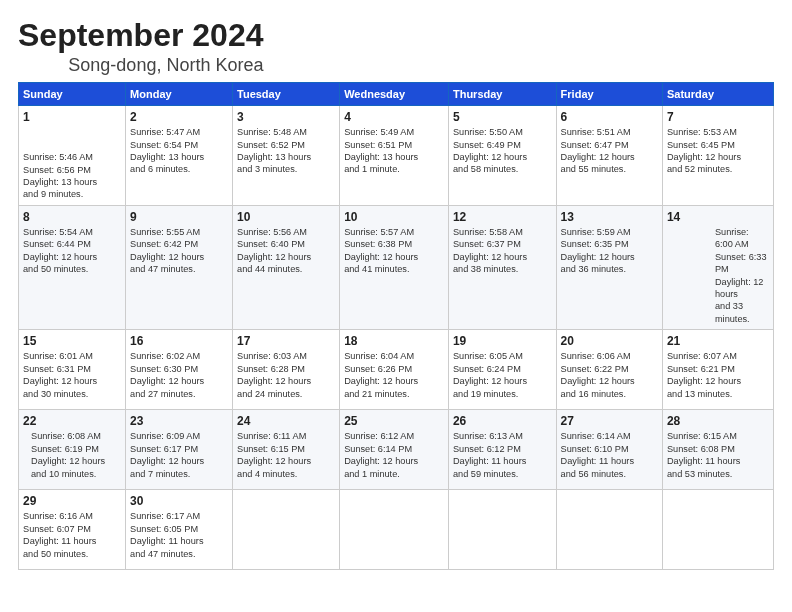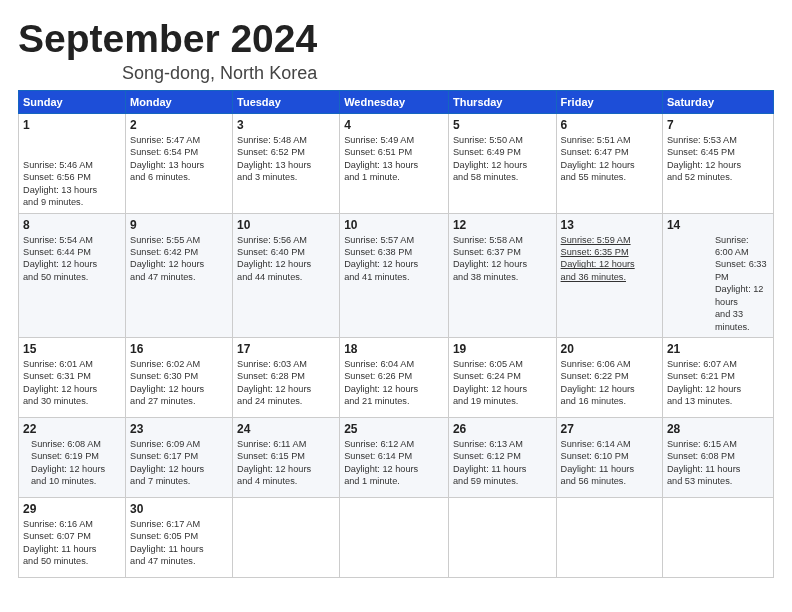--- a/index.html
+++ b/index.html
@@ -38,21 +38,21 @@
     }
     .logo-icon {
       width: 28px;
       height: 28px;
       margin-right: 2px;
     }
     .title-block {
       text-align: right;
     }
     .month-title {
-      font-size: 39px;
+      font-size: 32px;
       font-weight: bold;
       color: #222;
       line-height: 1.1;
     }
     .location {
       font-size: 18px;
       color: #444;
       margin-top: 2px;
     }
     .calendar {
@@ -203,21 +203,21 @@
           </td>
           <td>
             <span class="day-num">12</span>
             <div class="day-info" style="white-space: pre-line;">Sunrise: 5:58 AM
 Sunset: 6:37 PM
 Daylight: 12 hours
 and 38 minutes.</div>
           </td>
           <td>
             <span class="day-num">13</span>
-            <div class="day-info" style="white-space: pre-line; text-decoration: underline;">Sunrise: 5:59 AM
+            <div class="day-info" style="white-space: pre-line;">Sunrise: 5:59 AM
 Sunset: 6:35 PM
 Daylight: 12 hours
 and 36 minutes.</div>
           </td>
           <td>
             <span class="day-num">14</span>
             <div class="day-info" style="white-space: pre-line; margin-left: 48px;">Sunrise: 6:00 AM
 Sunset: 6:33 PM
 Daylight: 12 hours
 and 33 minutes.</div>

